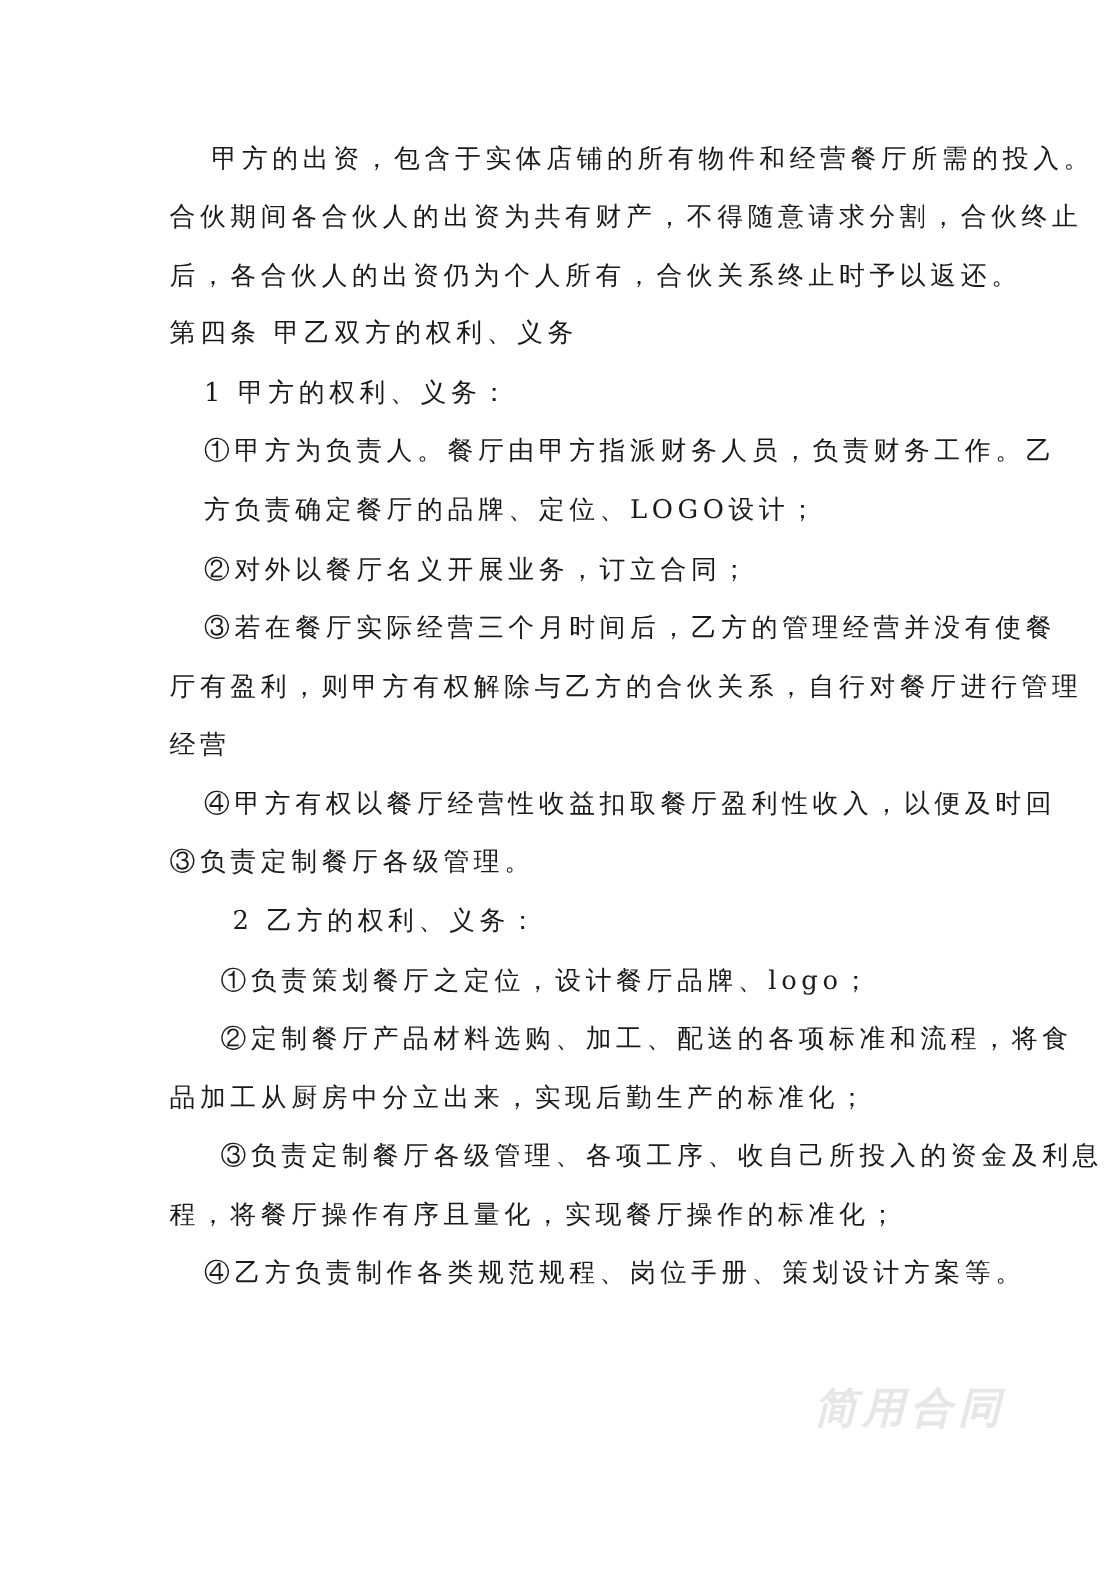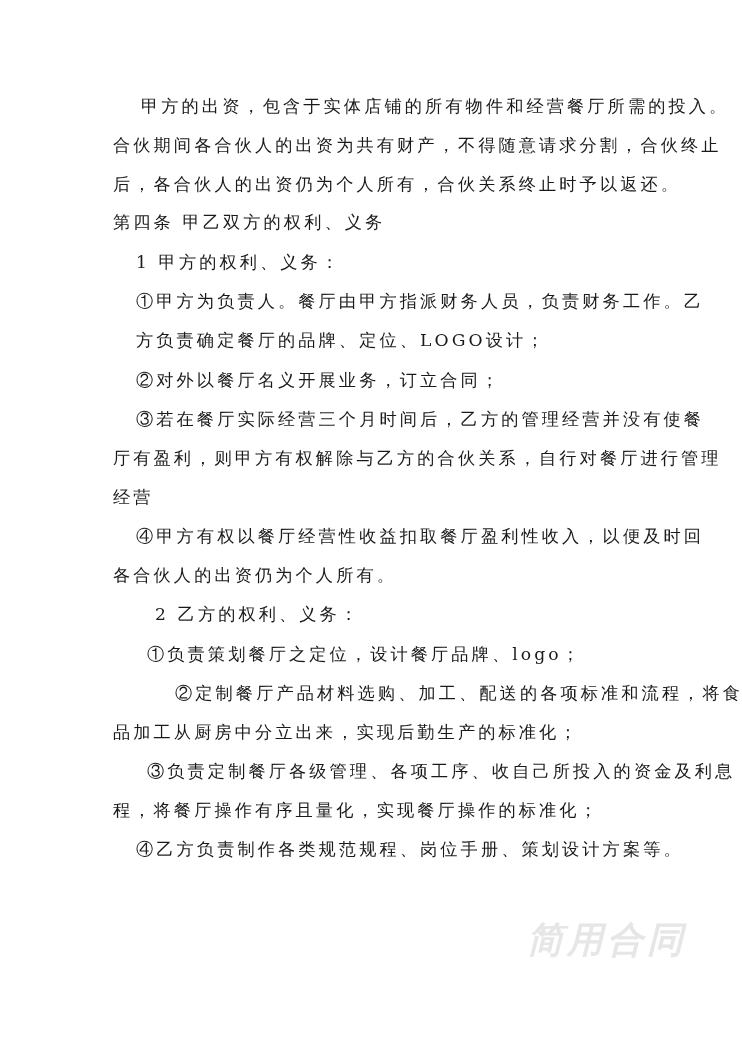--- a/index.html
+++ b/index.html
@@ -2,44 +2,44 @@
 <html><head>
 <meta charset="utf-8">
 <style>
   html, body { margin: 0; padding: 0; background: #ffffff; }
   body { width: 742px; height: 1049px; position: relative; overflow: hidden;
          font-family: "DejaVu Serif", "Liberation Serif", serif; color: #1a1a1a; }
   .page { position: absolute; left: 0; top: 0; width: 742px; height: 1049px; background: #fff; }
   .line { position: absolute; white-space: nowrap; font-size: 17.2px; letter-spacing: 3.1px; line-height: 22px; }
   .watermark { position: absolute; left: 512px; top: 918px; width: 190px; text-align: center;
                color: #e6e6e6; font-family: "DejaVu Sans", sans-serif; font-weight: bold; font-style: italic; }
-  .wm1 { font-size: 36px; letter-spacing: 4px; line-height: 44px; font-family: Liberation Serif, serif; }
+  .wm1 { font-size: 28px; letter-spacing: 4px; line-height: 44px; font-family: Liberation Serif, serif; }
   .wm2 { font-size: 16px; letter-spacing: 4px; line-height: 26px; margin-top: 6px; }
 </style>
 </head>
 <body>
 
 <div class="page">
   <div id="lines">
       <div class="line" style="left: 141px; top: 95px;">甲方的出资，包含于实体店铺的所有物件和经营餐厅所需的投入。</div>
       <div class="line" style="left: 113px; top: 134px;">合伙期间各合伙人的出资为共有财产，不得随意请求分割，合伙终止</div>
       <div class="line" style="left: 113px; top: 173px;">后，各合伙人的出资仍为个人所有，合伙关系终止时予以返还。</div>
       <div class="line" style="left: 113px; top: 211px;">第四条 甲乙双方的权利、义务</div>
       <div class="line" style="left: 136px; top: 251px; text-align: right;">1 甲方的权利、义务：</div>
       <div class="line" style="left: 136px; top: 290px;">①甲方为负责人。餐厅由甲方指派财务人员，负责财务工作。乙</div>
       <div class="line" style="left: 136px; top: 329px;">方负责确定餐厅的品牌、定位、LOGO设计；</div>
       <div class="line" style="left: 136px; top: 369px;">②对外以餐厅名义开展业务，订立合同；</div>
       <div class="line" style="left: 136px; top: 408px;">③若在餐厅实际经营三个月时间后，乙方的管理经营并没有使餐</div>
       <div class="line" style="left: 113px; top: 447px;">厅有盈利，则甲方有权解除与乙方的合伙关系，自行对餐厅进行管理</div>
       <div class="line" style="left: 113px; top: 486px;">经营</div>
       <div class="line" style="left: 136px; top: 525px;">④甲方有权以餐厅经营性收益扣取餐厅盈利性收入，以便及时回</div>
-      <div class="line" style="left: 113px; top: 564px;">各合伙人的出资仍为个人所有。</div>
+      <div class="line" style="left: 113px; top: 564px;">③负责定制餐厅各级管理。</div>
       <div class="line" style="left: 155px; top: 603px;">2 乙方的权利、义务：</div>
       <div class="line" style="left: 147px; top: 643px;">①负责策划餐厅之定位，设计餐厅品牌、logo；</div>
-      <div class="line" style="left: 147px; top: 682px; margin-left: 28px;">②定制餐厅产品材料选购、加工、配送的各项标准和流程，将食</div>
+      <div class="line" style="left: 147px; top: 682px;">②定制餐厅产品材料选购、加工、配送的各项标准和流程，将食</div>
       <div class="line" style="left: 113px; top: 721px; text-align: center;">品加工从厨房中分立出来，实现后勤生产的标准化；</div>
       <div class="line" style="left: 147px; top: 760px;">③负责定制餐厅各级管理、各项工序、收自己所投入的资金及利息</div>
       <div class="line" style="left: 113px; top: 799px;">程，将餐厅操作有序且量化，实现餐厅操作的标准化；</div>
       <div class="line" style="left: 136px; top: 838px;">④乙方负责制作各类规范规程、岗位手册、策划设计方案等。</div>
     </div>
 
   <div class="watermark">
     <div class="wm1">简用合同</div>
   </div>
 </div>

